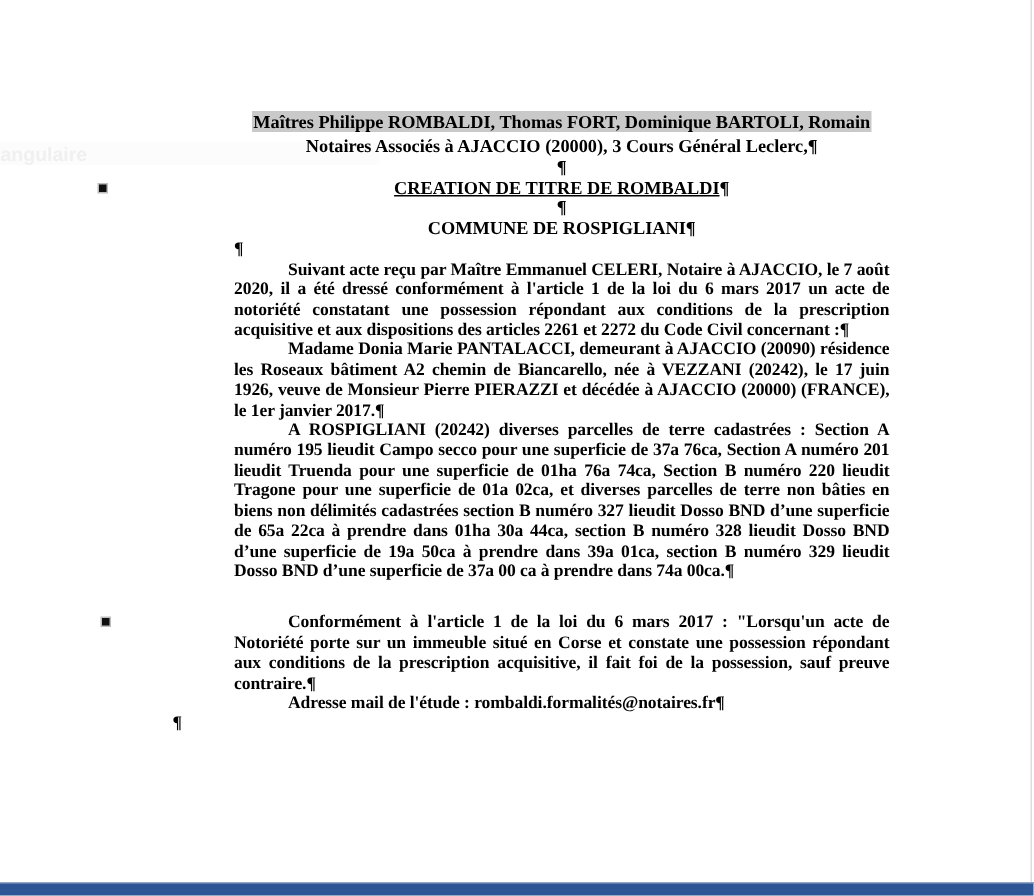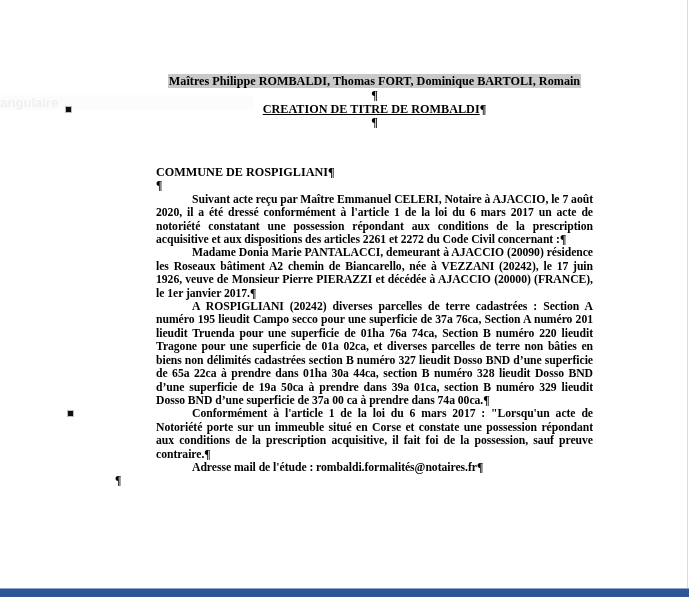--- a/index.html
+++ b/index.html
@@ -49,32 +49,32 @@
   }
 
   .hdr-line { text-align: center; font-size: 12.2px; line-height: 16px; }
   .hl-bg { background: var(--highlight, #c9c9c9); padding: 0 1px; }
 
   .pilcrow-line { text-align: center; font-size: 12.2px; line-height: 13.4px; }
 
   .title-line { position: relative; text-align: center; font-size: 12.2px; line-height: 14px; }
   .u { text-decoration: underline; }
 
-  .commune-line { font-size: 12.2px; line-height: 13.6px; margin-top: 36px; }
+  .commune-line { text-align: center; font-size: 12.2px; line-height: 13.6px; }
 
   .stray-pilcrow { font-size: 11.7px; line-height: 13.4px; }
 
   .para {
     margin: 0;
     font-size: 11.7px; line-height: 13.4px;
     text-align: justify;
     text-indent: 36px;
     letter-spacing: -0.05px;
   }
-  .pwrap { position: relative; }
+  .pwrap { position: relative; margin-top: 21px; }
 
   .margin-bullet {
     position: absolute;
     width: 5px; height: 5px;
     background: #101010;
     box-shadow: 0 0 0 1px #bdbdbd;
   }
   .bullet-title { left: -90px; top: 5px; }
   .bullet-para { left: -88px; top: 4px; }
 
@@ -90,20 +90,21 @@
 
   <div class="watermark-band">
     <div class="watermark">tangulaire</div>
   </div>
 
   <div class="content">
 
     <div class="hdr-line">
       <span class="hl-bg">Maîtres Philippe ROMBALDI, Thomas FORT, Dominique BARTOLI, Romain</span>
     </div>
+    <div class="hdr-line">Notaires Associés à AJACCIO (20000), 3 Cours Général Leclerc,¶</div>
 
     <div class="pilcrow-line">¶</div>
 
     <div class="title-line">
       <span class="margin-bullet bullet-title"></span>
       <span class="u">CREATION DE TITRE DE ROMBALDI</span><span>¶</span>
     </div>
 
     <div class="pilcrow-line">¶</div>
 

